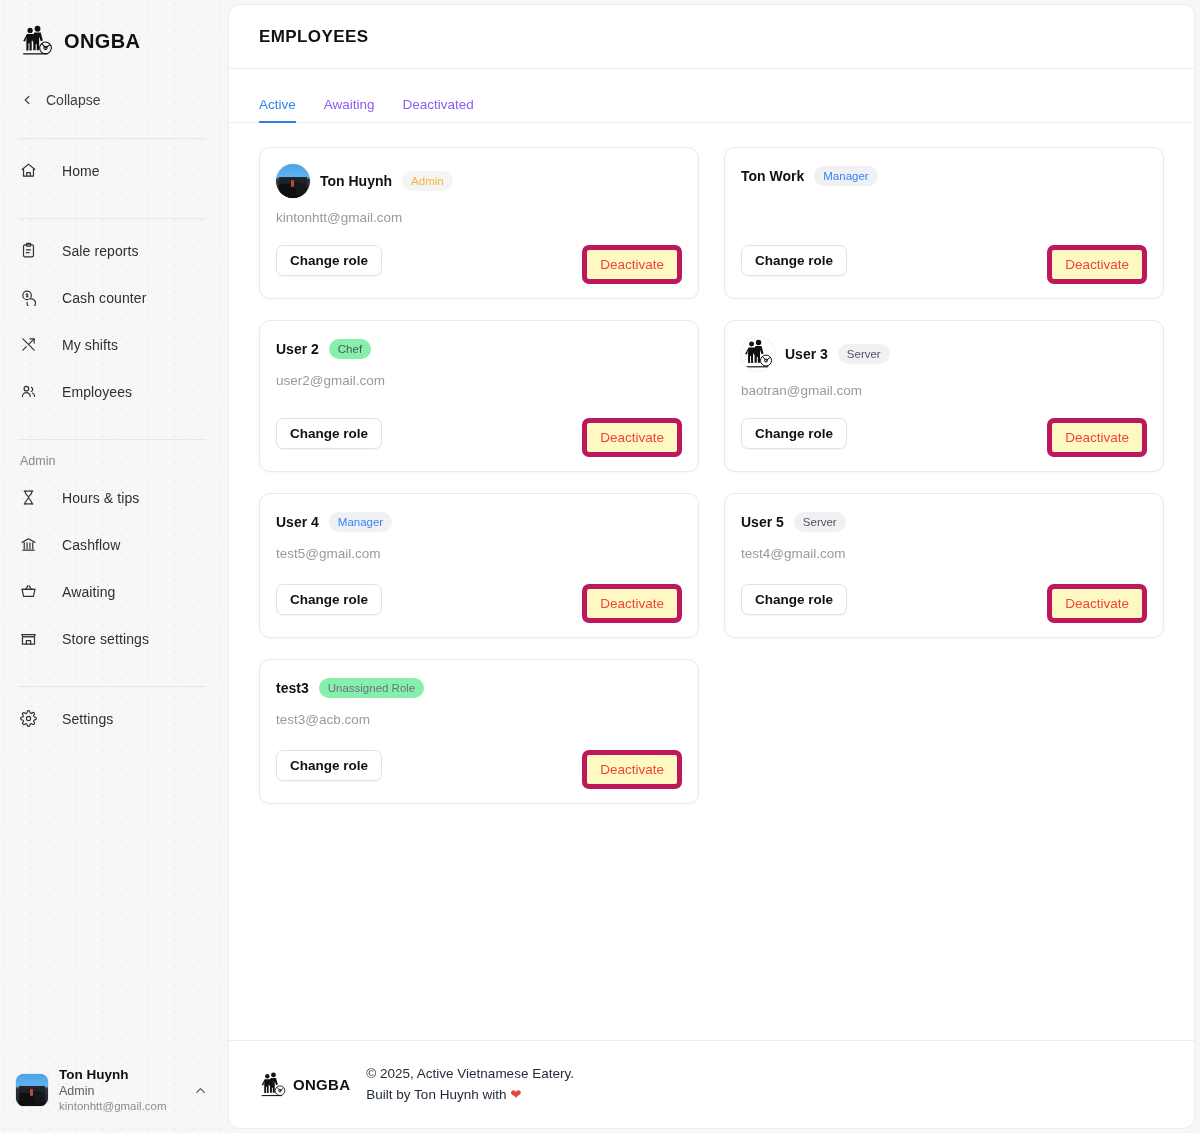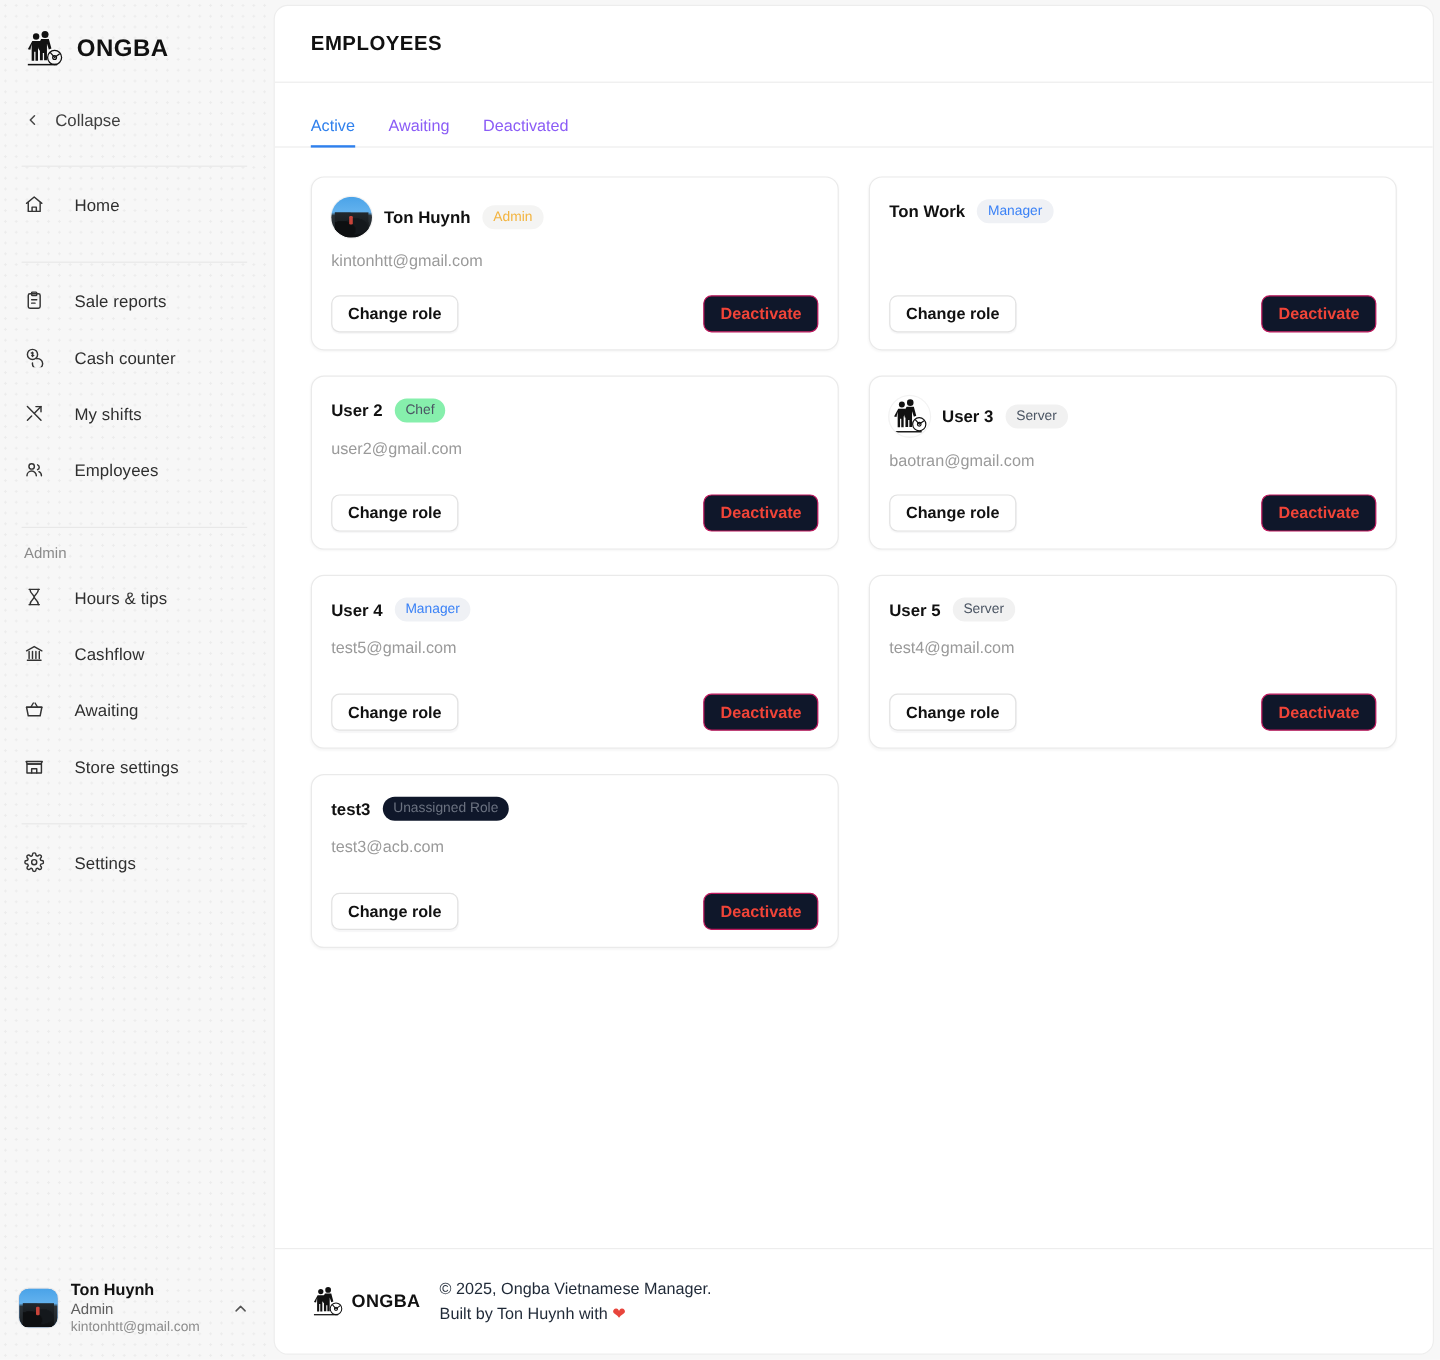--- a/index.html
+++ b/index.html
@@ -110,37 +110,37 @@
   }
   .emp-name { font-size: 14px; font-weight: bold; color: #111; }
   .badge {
     font-size: 11.5px; padding: 3px 9px; border-radius: 20px;
     line-height: 1.25; white-space: nowrap;
   }
   .badge.admin   { color: #f3b43f; background: #f4f4f3; }
   .badge.manager { color: #3b82f6; background: #eff1f5; }
   .badge.server  { color: #4b5563; background: #f1f1f1; }
   .badge.chef    { color: #4b5563; background: #86efac; text-align: center; }
-  .badge.unassigned { color: #6b7280; background: #0f172a; }
+  .badge.unassigned { color: #6b7280; background: #86efac; }
 
   .emp-email { font-size: 13.5px; color: #9a9a9a; margin-top: 12px; }
   .emp-actions {
     margin-top: auto; padding-top: 20px;
     display: flex; align-items: flex-start; justify-content: space-between;
   }
   .btn-change {
     font-family: inherit; font-size: 13.5px; font-weight: bold; color: #111;
     background: #fff; border: 1px solid #e2e2e2; border-radius: 7px;
     padding: 7px 13px; cursor: pointer;
     box-shadow: 0 1px 1px rgba(16,24,40,.04);
   }
   .btn-deactivate {
     font-family: inherit; font-size: 13.5px; color: #f04438;
-    background: #0f172a; border: 1px solid #be185d; border-radius: 7px;
-    padding: 7px 13px; cursor: pointer; font-weight: bold;
+    background: #fef9c3; border: 5px solid #be185d; border-radius: 7px;
+    padding: 7px 13px; cursor: pointer;
   }
 
   
   .panel-footer {
     border-top: 1px solid #ededed; flex: 0 0 88px;
     display: flex; align-items: center; gap: 16px; padding: 0 30px;
   }
   .footer-brand { display: flex; align-items: center; gap: 6px; }
   .footer-logo { width: 28px; height: 28px; flex: 0 0 28px; }
   .footer-name { font-size: 15px; font-weight: bold; letter-spacing: .3px; color: #111; }
@@ -465,21 +465,21 @@
                 <circle cx="48" cy="45" r="11"></circle>
                   <circle cx="48" cy="45" r="3"></circle>
                   <path d="M41 37l7 8 8-6"></path>
               </g>
               <rect x="6" y="55" width="46" height="2.4" fill="#111"></rect>
             </svg>
           </span>
           <span class="footer-name">ONGBA</span>
         </div>
         <div class="footer-text">
-          <div>© 2025, Ongba Vietnamese Manager.</div>
+          <div>© 2025, Active Vietnamese Eatery.</div>
           <div>
             <span>Built by Ton Huynh with </span><span class="heart">❤</span>
           </div>
         </div>
       </div>
 
     </div>
   </div>
 </div>
 

